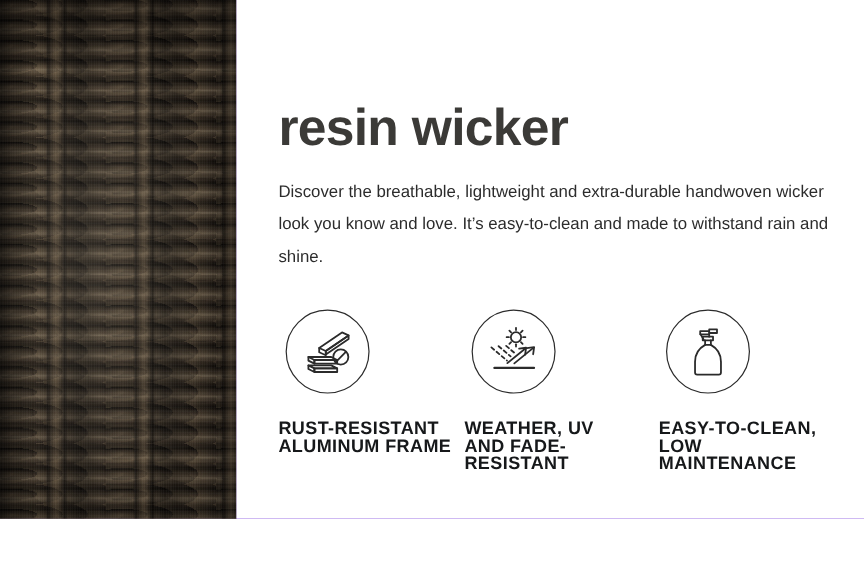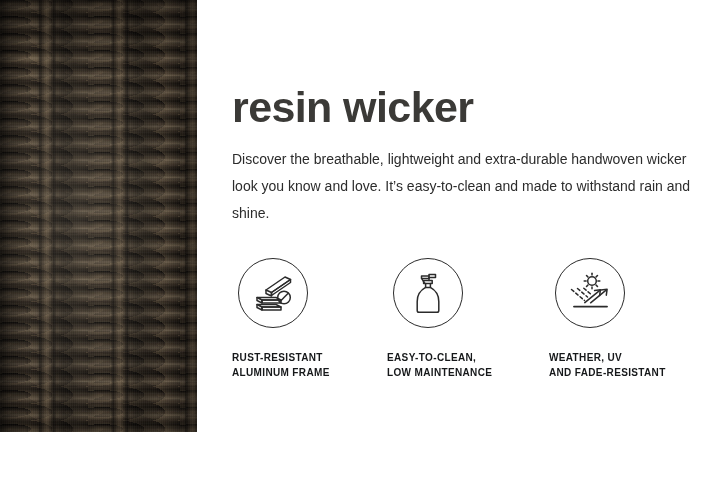--- a/index.html
+++ b/index.html
@@ -166,21 +166,21 @@
     border: 1.6px solid #2b2b2b;
     border-radius: 50%;
     display: flex;
     align-items: center;
     justify-content: center;
     margin-left: 6px;
   }
   .feature-medallion svg { display: block; }
   .feature-caption {
     margin-top: 23px;
-    font-size: 10px;
+    font-size: 15px;
     font-weight: bold;
     line-height: 14.5px;
     letter-spacing: .35px;
     color: #16181a;
     white-space: pre-line;
   }
 </style>
 </head>
 <body>
 
@@ -227,20 +227,54 @@
             </svg>
           </span>
         </div>
         <div class="feature-caption">RUST-RESISTANT
 ALUMINUM FRAME</div>
       </div>
 
       <div class="feature">
         <div class="feature-medallion">
           <span>
+            <svg width="46" height="42" viewBox="0 0 46 42" fill="none" stroke="#2b2b2b" stroke-width="1.5" stroke-linecap="round" stroke-linejoin="round">
+
+              <circle cx="25" cy="9" r="4.3"></circle>
+              <line x1="25" x2="25" y1="1.2" y2="3.1"></line>
+              <line x1="25" x2="25" y1="14.9" y2="16.8"></line>
+              <line x1="17.2" x2="19.1" y1="9" y2="9"></line>
+              <line x1="30.9" x2="32.8" y1="9" y2="9"></line>
+              <line x1="19.5" x2="20.9" y1="3.5" y2="4.9"></line>
+              <line x1="29.1" x2="30.5" y1="13.1" y2="14.5"></line>
+              <line x1="19.5" x2="20.9" y1="14.5" y2="13.1"></line>
+              <line x1="29.1" x2="30.5" y1="4.9" y2="3.5"></line>
+
+              <g stroke-dasharray="3 2.6">
+                <line x1="4.5" x2="17.5" y1="17.5" y2="28.5"></line>
+                <line x1="10.5" x2="20.5" y1="16.5" y2="25"></line>
+                <line x1="16.8" x2="23.6" y1="16.2" y2="22"></line>
+              </g>
+
+              <path d="M17.8 30.6 L32.8 18.4"></path>
+              <path d="M27.6 18.6 L33.4 17.8 L32.6 23.6"></path>
+              <path d="M23.6 30.8 L39.4 17.9"></path>
+              <path d="M34 18.1 L40.1 17.3 L39.3 23.2"></path>
+
+              <line x1="7" x2="40" y1="34.6" y2="34.6" stroke-width="1.9"></line>
+            </svg>
+          </span>
+        </div>
+        <div class="feature-caption">WEATHER, UV
+AND FADE-RESISTANT</div>
+      </div>
+
+      <div class="feature">
+        <div class="feature-medallion">
+          <span>
             <svg width="38" height="44" viewBox="0 0 38 44" fill="none" stroke="#2b2b2b" stroke-width="1.5" stroke-linecap="round" stroke-linejoin="round">
 
               <path d="M20 3.5 L26.5 3.5 L26.5 6.5 L20 6.5 Z"></path>
               <path d="M20 5 L12.5 5 L12.5 7.6 L20 7.6"></path>
               <path d="M12.8 7.6 L15.5 12.2"></path>
               <path d="M20 6.5 L20 9.6"></path>
               <path d="M14.6 9.6 L23.2 9.6 L23.2 12.6 L14.6 12.6 Z"></path>
 
               <path d="M16.6 12.6 L16.6 16.4"></path>
               <path d="M21.4 12.6 L21.4 16.4"></path>
@@ -248,49 +282,15 @@
               <path d="M16.6 16.4 C11.2 19.4 8.2 24.6 8.2 30.4 L8.2 39.4 C8.2 40.5 9 41.2 10 41.2
                        L28 41.2 C29 41.2 29.8 40.5 29.8 39.4 L29.8 30.4
                        C29.8 24.6 26.8 19.4 21.4 16.4 Z"></path>
             </svg>
           </span>
         </div>
         <div class="feature-caption">EASY-TO-CLEAN,
 LOW MAINTENANCE</div>
       </div>
 
-      <div class="feature">
-        <div class="feature-medallion">
-          <span>
-            <svg width="46" height="42" viewBox="0 0 46 42" fill="none" stroke="#2b2b2b" stroke-width="1.5" stroke-linecap="round" stroke-linejoin="round">
-
-              <circle cx="25" cy="9" r="4.3"></circle>
-              <line x1="25" x2="25" y1="1.2" y2="3.1"></line>
-              <line x1="25" x2="25" y1="14.9" y2="16.8"></line>
-              <line x1="17.2" x2="19.1" y1="9" y2="9"></line>
-              <line x1="30.9" x2="32.8" y1="9" y2="9"></line>
-              <line x1="19.5" x2="20.9" y1="3.5" y2="4.9"></line>
-              <line x1="29.1" x2="30.5" y1="13.1" y2="14.5"></line>
-              <line x1="19.5" x2="20.9" y1="14.5" y2="13.1"></line>
-              <line x1="29.1" x2="30.5" y1="4.9" y2="3.5"></line>
-
-              <g stroke-dasharray="3 2.6">
-                <line x1="4.5" x2="17.5" y1="17.5" y2="28.5"></line>
-                <line x1="10.5" x2="20.5" y1="16.5" y2="25"></line>
-                <line x1="16.8" x2="23.6" y1="16.2" y2="22"></line>
-              </g>
-
-              <path d="M17.8 30.6 L32.8 18.4"></path>
-              <path d="M27.6 18.6 L33.4 17.8 L32.6 23.6"></path>
-              <path d="M23.6 30.8 L39.4 17.9"></path>
-              <path d="M34 18.1 L40.1 17.3 L39.3 23.2"></path>
-
-              <line x1="7" x2="40" y1="34.6" y2="34.6" stroke-width="1.9"></line>
-            </svg>
-          </span>
-        </div>
-        <div class="feature-caption">WEATHER, UV
-AND FADE-RESISTANT</div>
-      </div>
-
     </div>
   </div>
 </div>
 
 </body></html>

